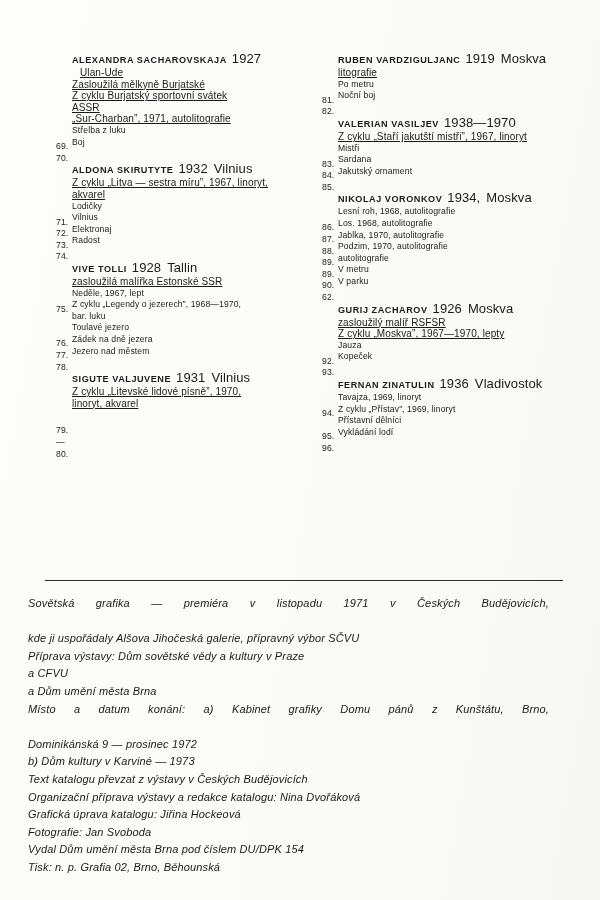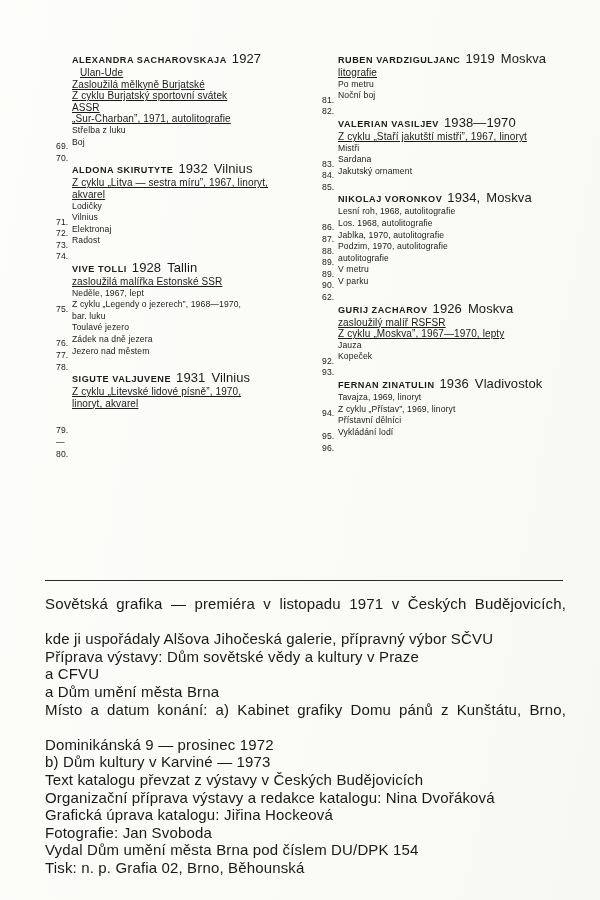--- a/index.html
+++ b/index.html
@@ -88,26 +88,27 @@
     left: 45px;
     top: 580px;
     width: 518px;
     height: 1px;
     background: #2b2b2b;
   }
 
   
   .colophon {
     position: absolute;
-    left: 45px;
+    left: 28px;
     top: 595px;
     width: 521px;
-    font-size: 15px;
+    font-size: 11px;
     line-height: 17.6px;
     letter-spacing: 0.15px;
+    font-style: italic;
   }
   .cl-line { display: block; }
   .cl-line.j {
     text-align: justify;
   }
   .cl-line.j::after {
     content: "";
     display: inline-block;
     width: 100%;
   }

